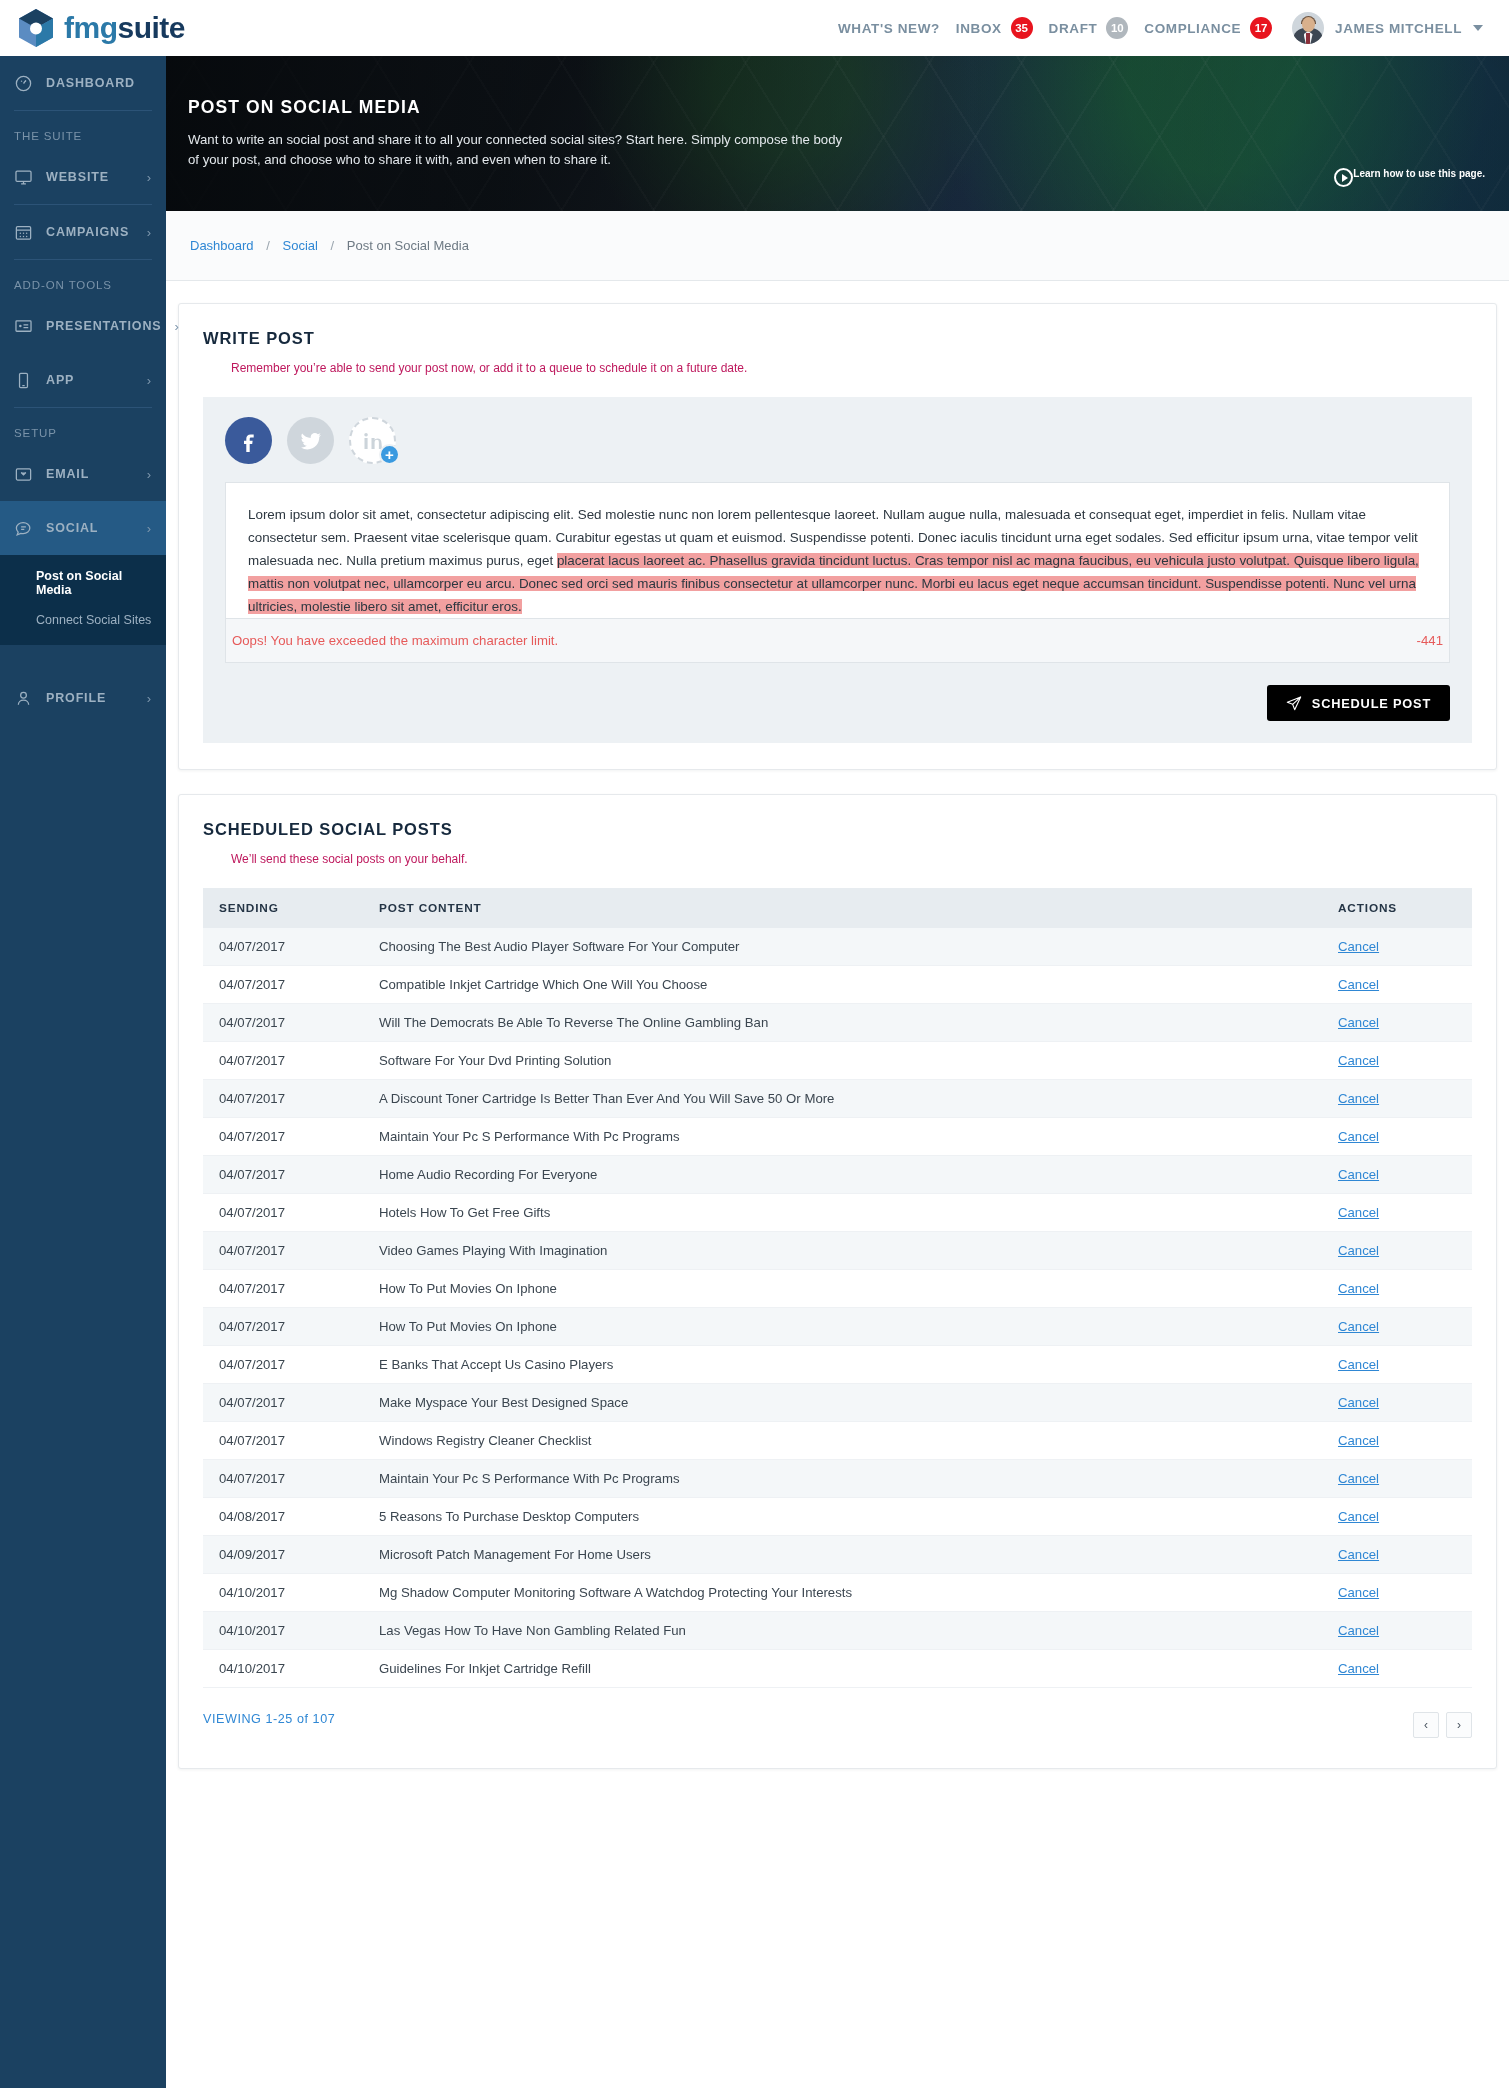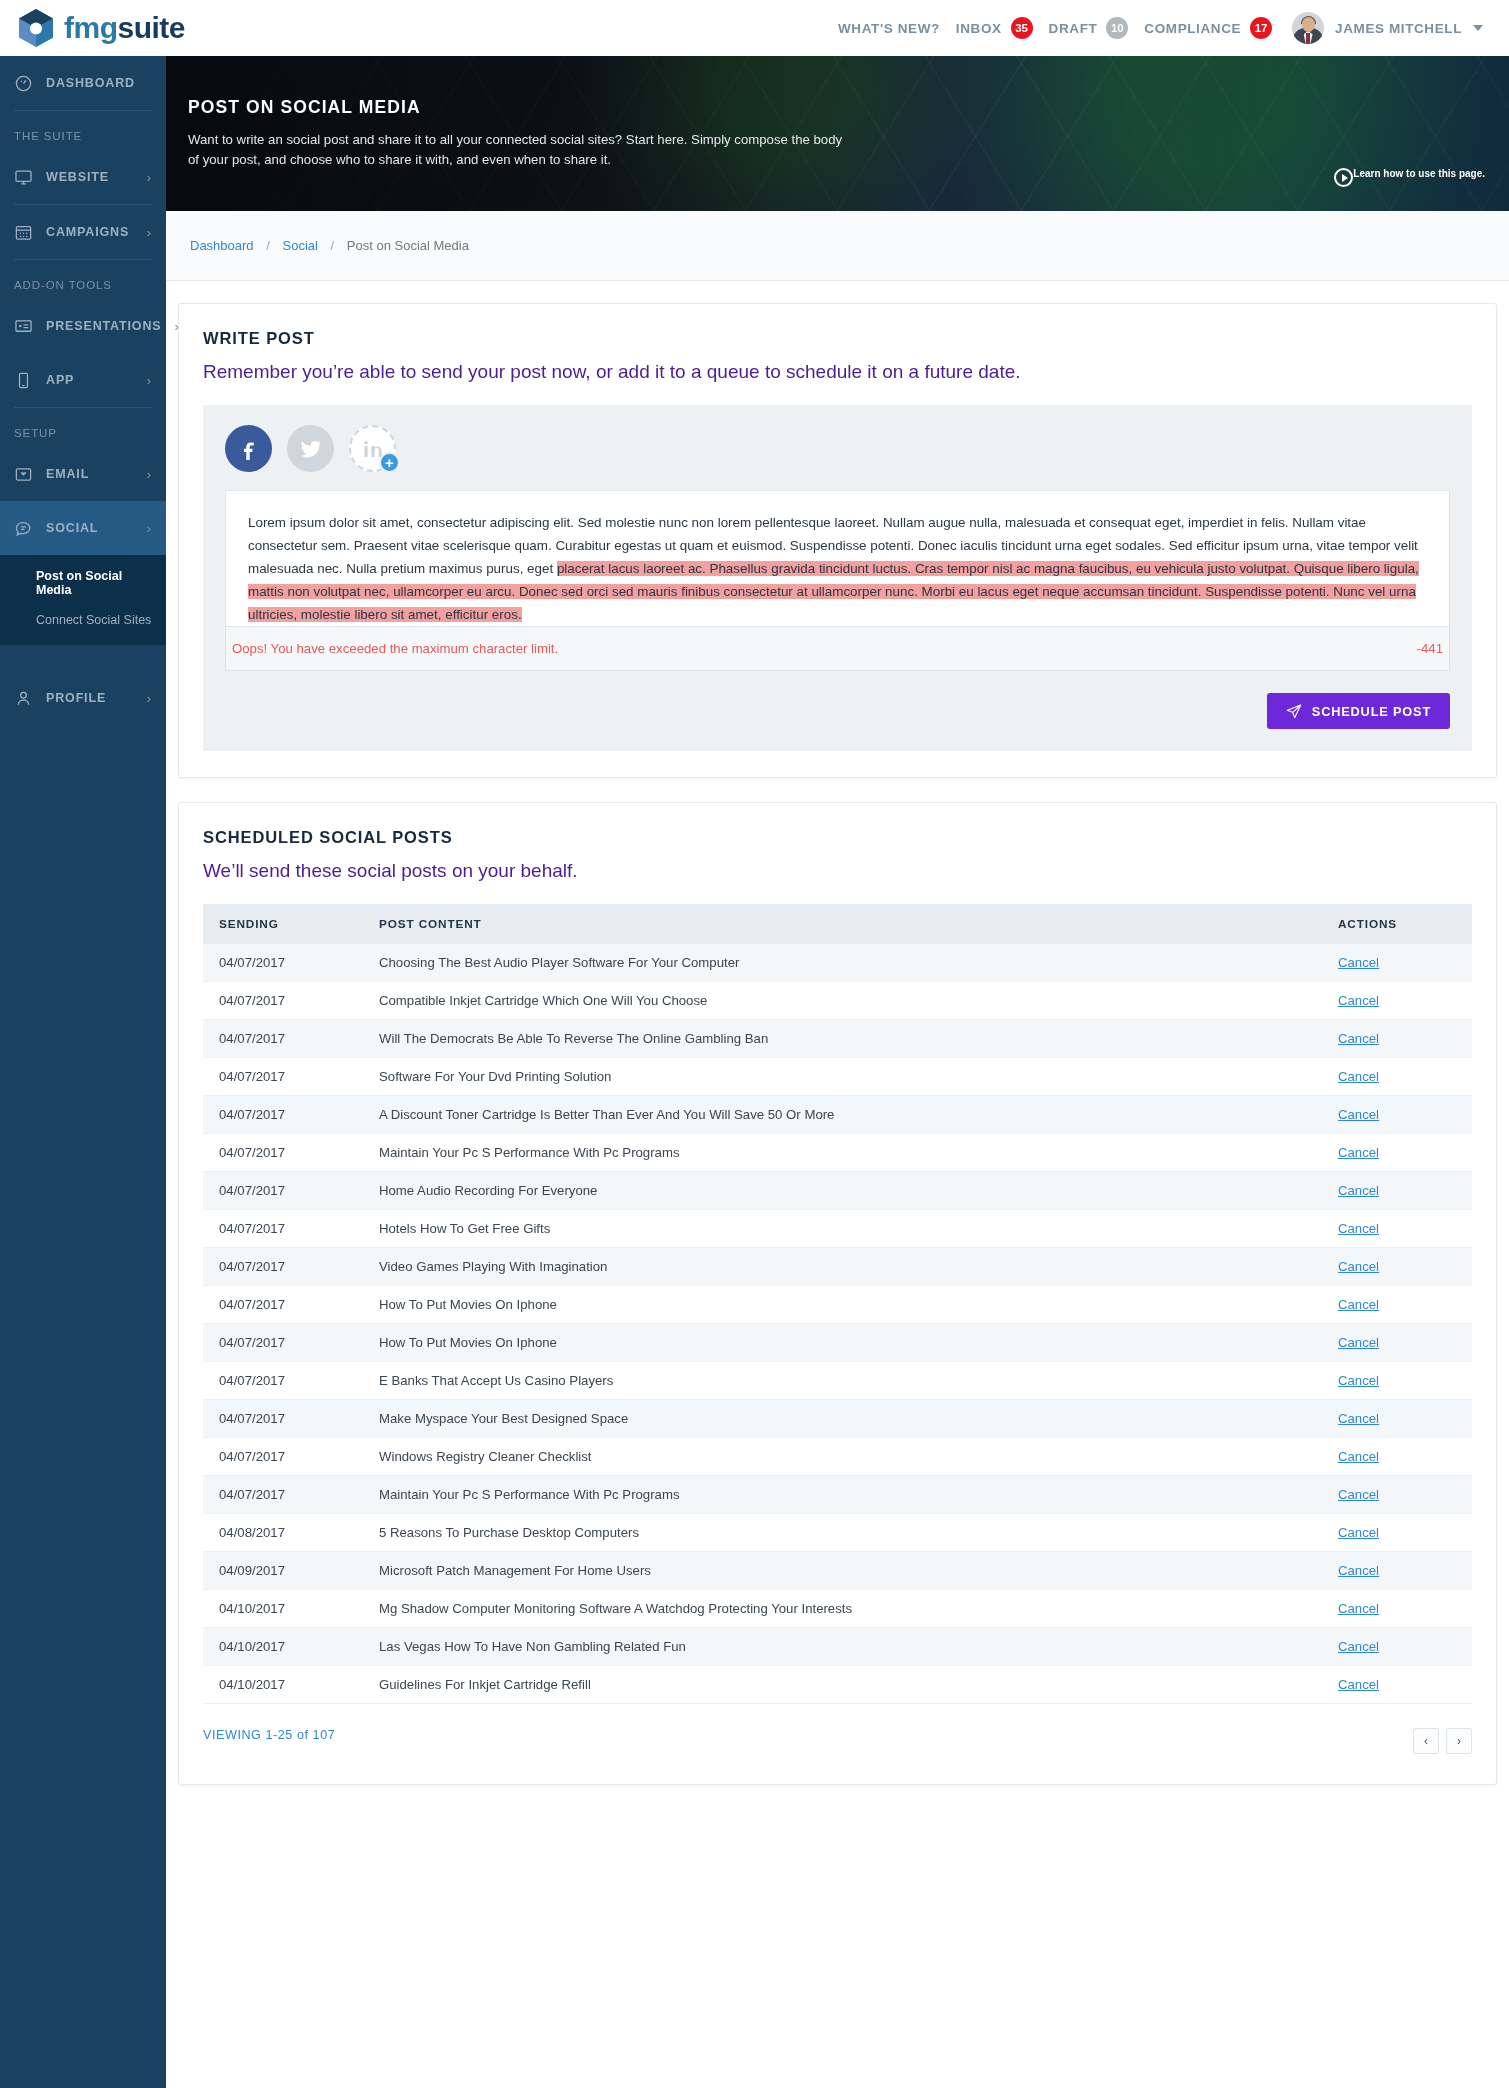--- a/index.html
+++ b/index.html
@@ -226,21 +226,21 @@
     border: 1px solid #e6e9ec;
     border-radius: 3px;
     box-shadow: 0 1px 3px rgba(20,30,40,0.06);
     margin-bottom: 24px;
   }
   .card-pad { padding: 25px 24px 26px 24px; }
   .card-title {
     font-size: 16.5px; font-weight: 700; color: #16293d; letter-spacing: 0.9px;
     margin-bottom: 13px;
   }
-  .card-sub { font-size: 19px; color: #4c1d95; }
+  .card-sub { font-size: 12px; color: #be185d; margin-left: 28px; }
 
   
   .compose {
     margin-top: 22px;
     background: #edf1f4;
     padding: 20px 22px 22px 22px;
   }
   .social-row { display: flex; align-items: center; gap: 15px; margin-bottom: 18px; }
   .sbtn {
     width: 47px; height: 47px; border-radius: 50%;
@@ -278,21 +278,21 @@
     border-top: none;
     padding: 14px 6px;
     display: flex; align-items: center; justify-content: space-between;
     font-size: 13.2px;
   }
   .err-msg { color: #e65a5a; }
   .err-count { color: #e65a5a; }
 
   .btn-row { display: flex; justify-content: flex-end; margin-top: 22px; }
   .btn-primary {
-    background: #6d28d9; color: #ffffff;
+    background: #000000; color: #ffffff;
     border: none; border-radius: 3px;
     padding: 0 19px; height: 36px;
     display: inline-flex; align-items: center; gap: 10px;
     font-size: 12.8px; font-weight: 700; letter-spacing: 0.8px;
     cursor: pointer;
     font-family: "Liberation Sans", sans-serif;
   }
   .btn-primary svg { display: block; }
 
   

